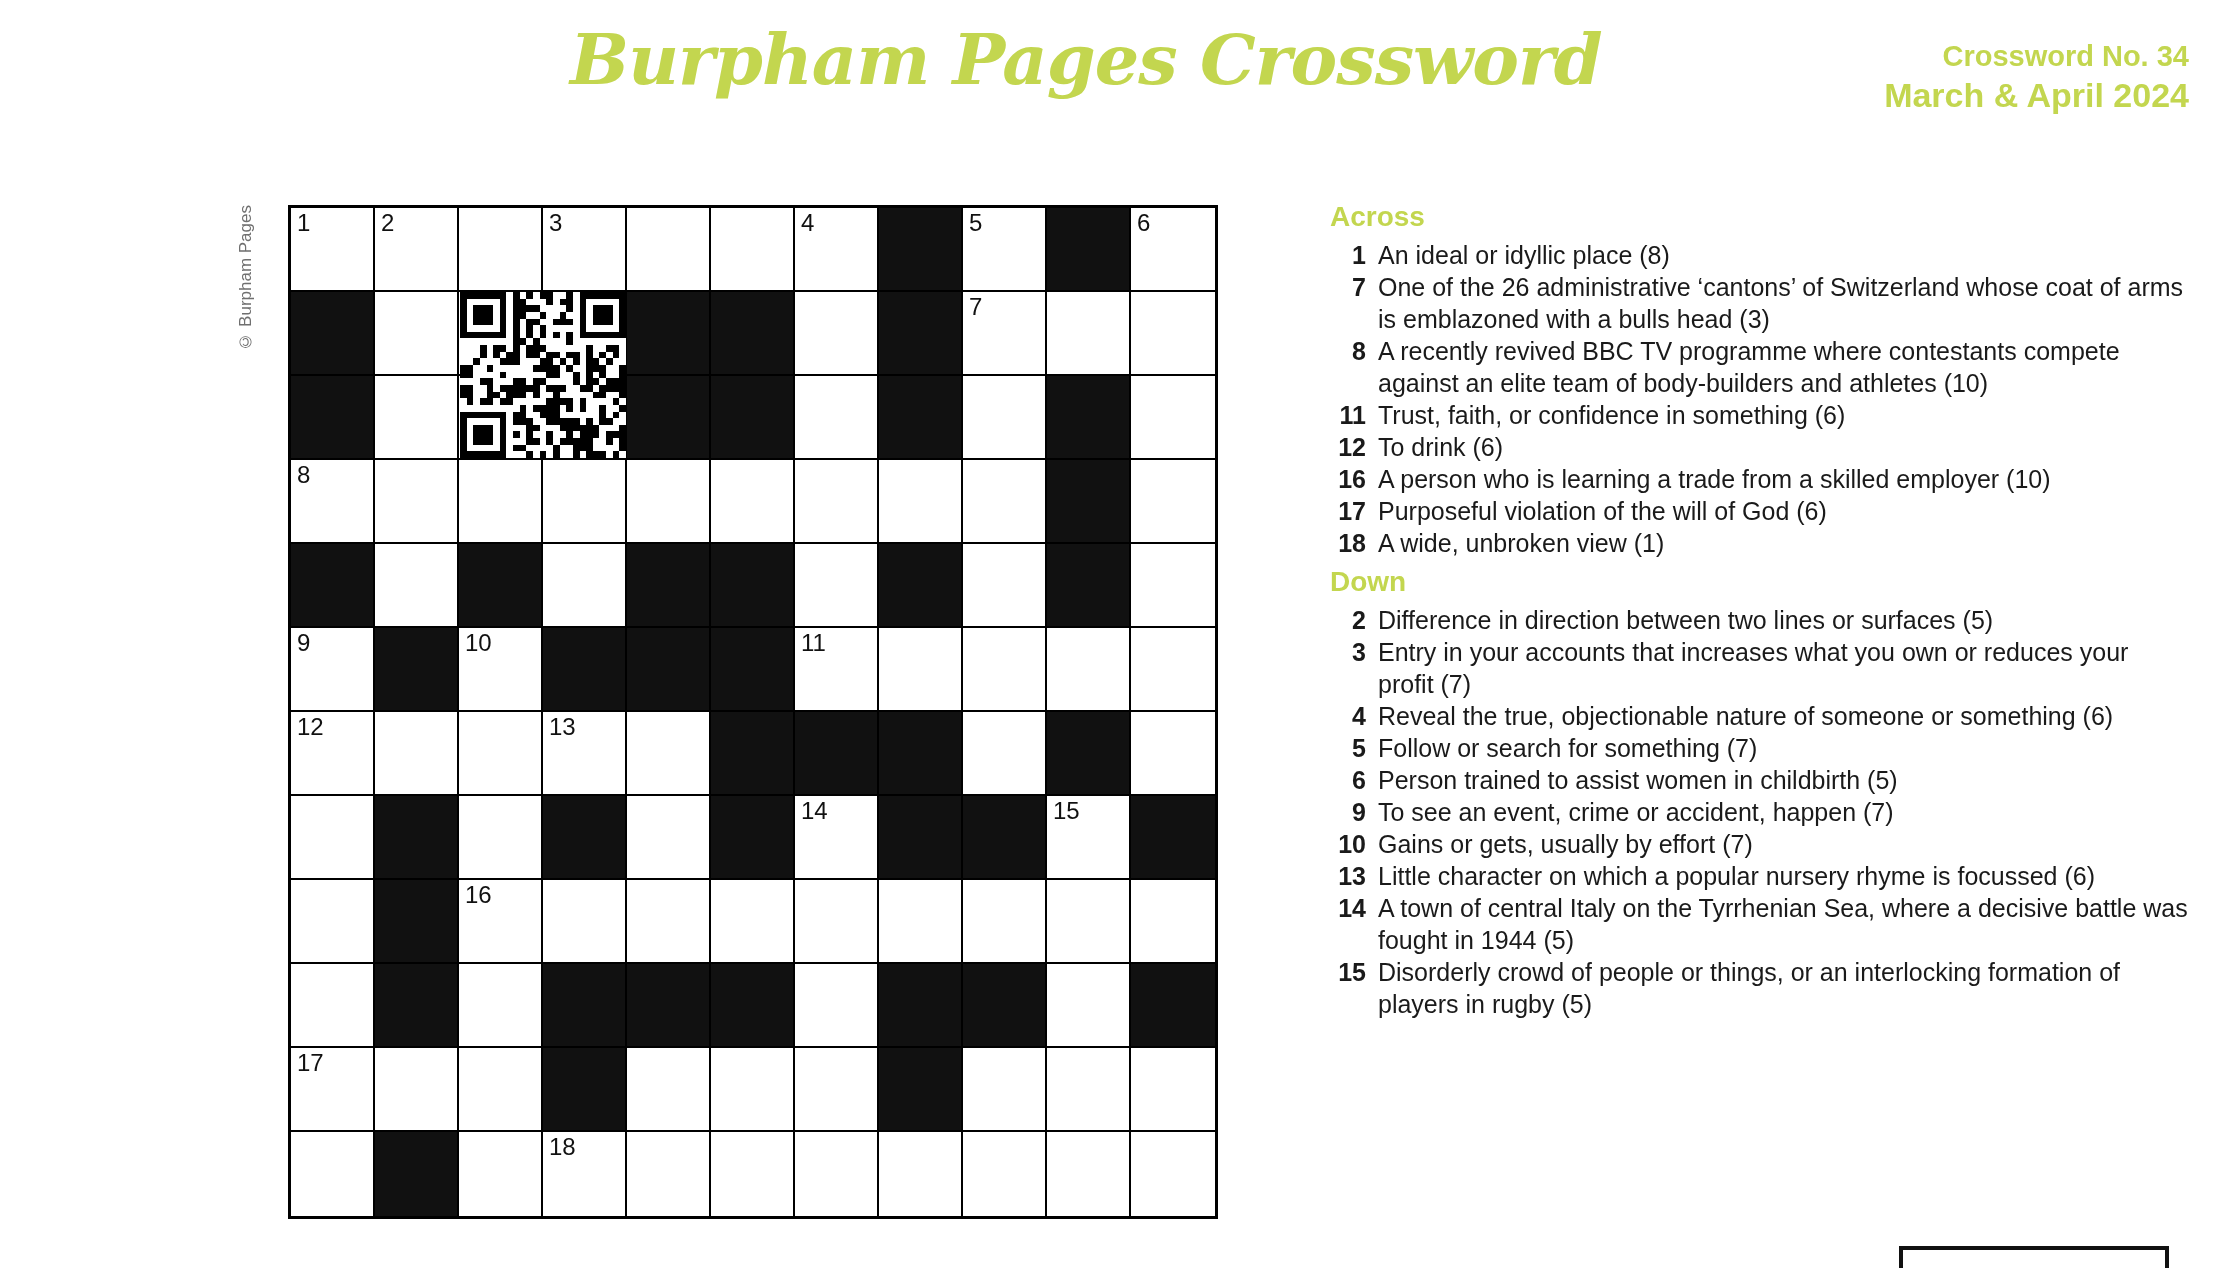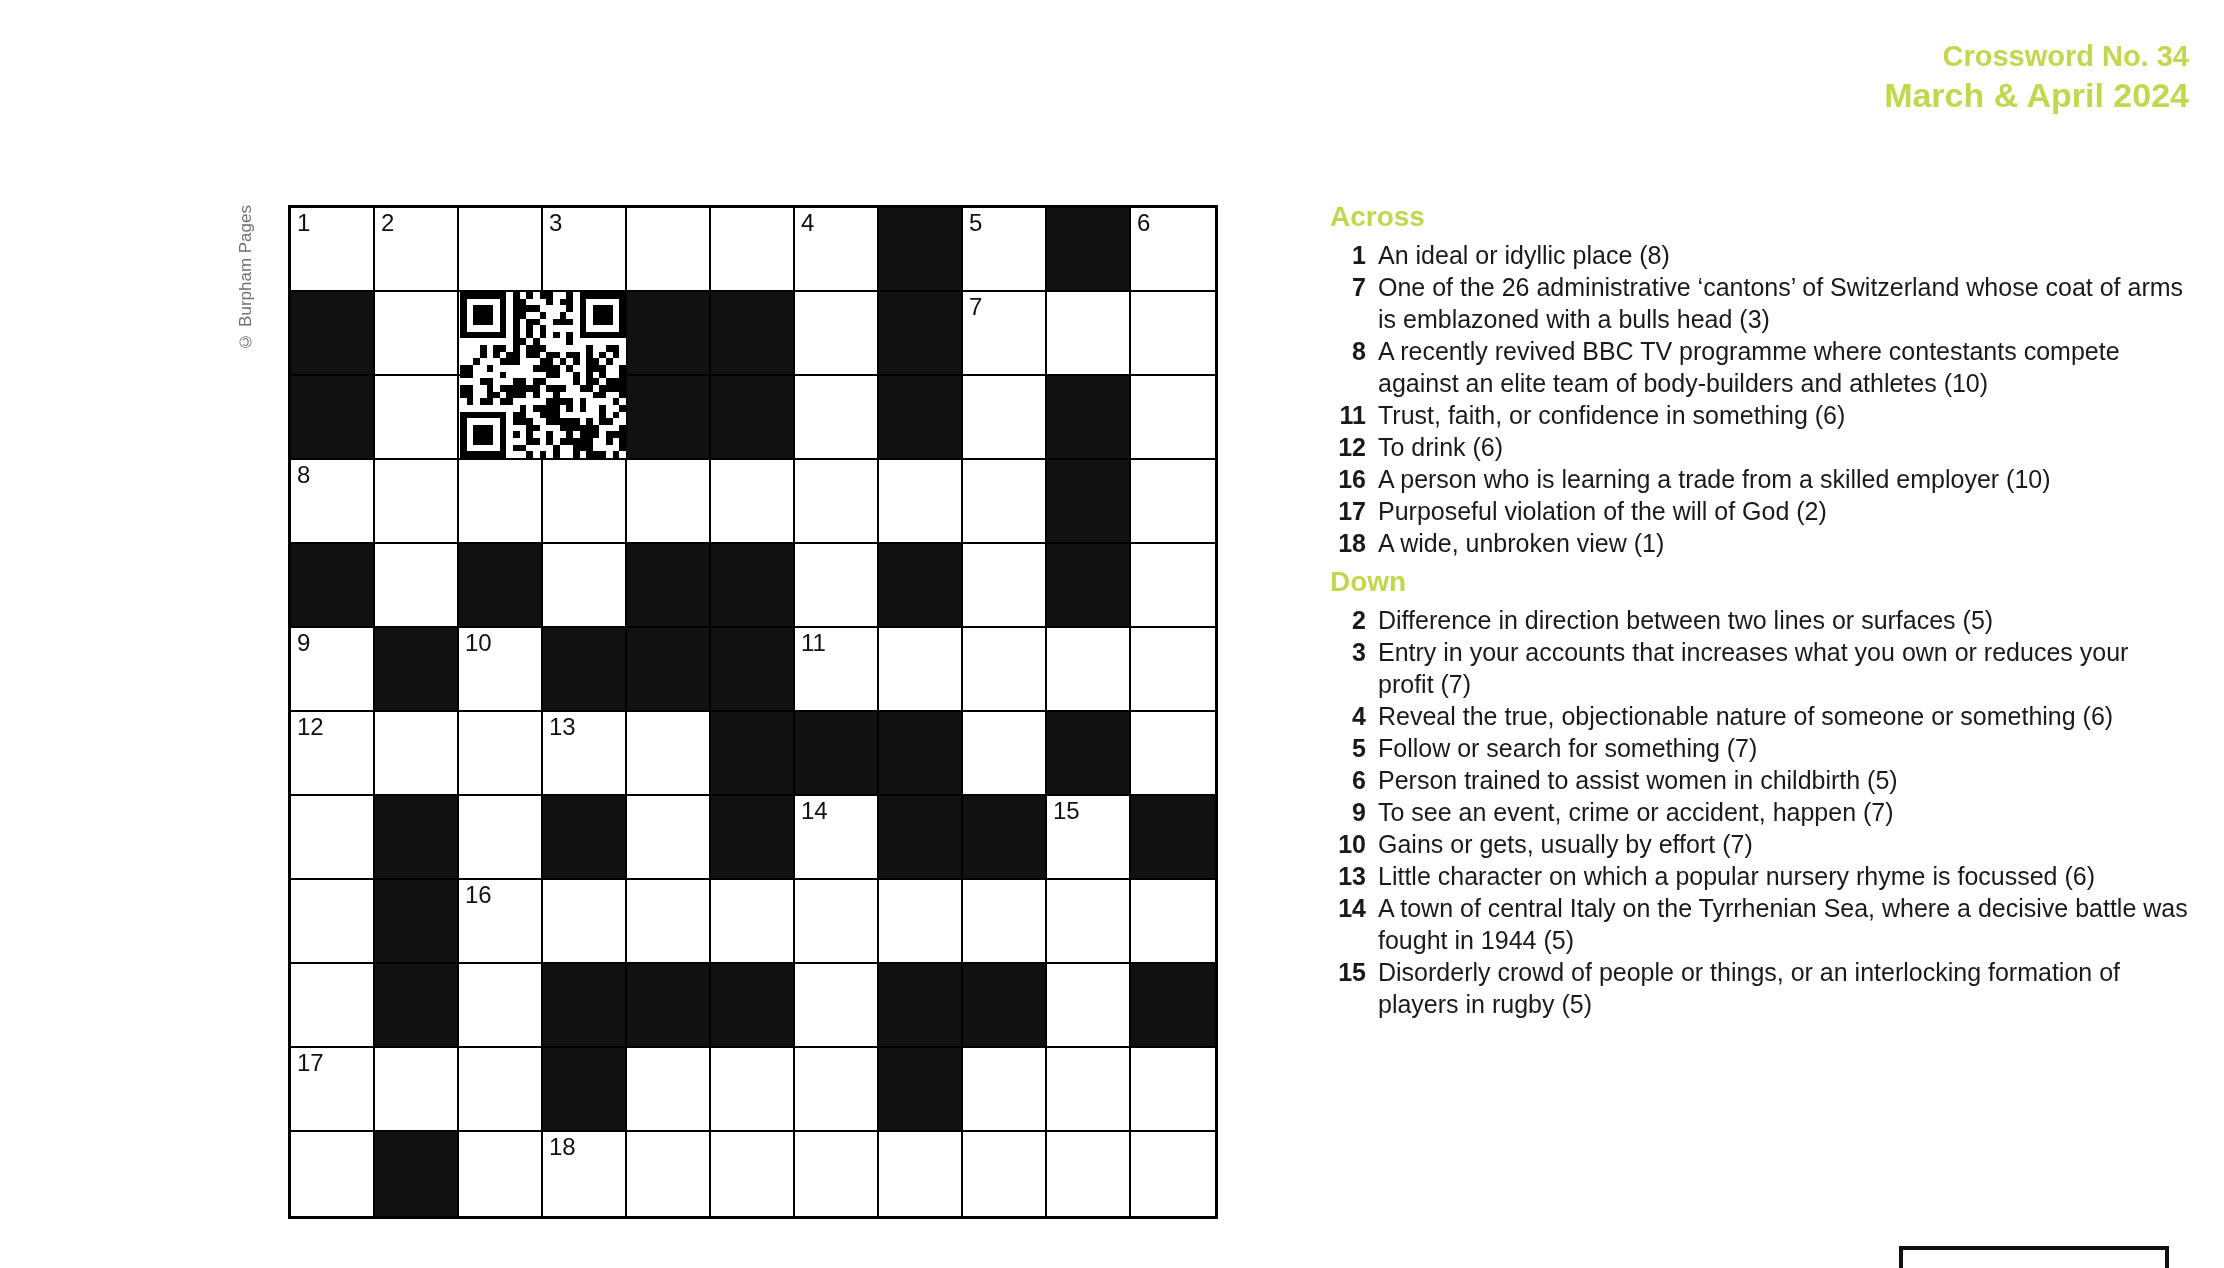--- a/index.html
+++ b/index.html
@@ -154,20 +154,21 @@
     border-left: 4px solid #111;
     border-right: 4px solid #111;
     box-sizing: border-box;
   }
 </style>
 </head>
 <body>
 
 <div class="page">
 
+  <div class="title">Burpham Pages Crossword</div>
 
   <div class="issue-block">
     <div class="issue-no">Crossword No. 34</div>
     <div class="issue-date">March &amp; April 2024</div>
   </div>
 
   <div class="copyright">© Burpham Pages</div>
 
   <div id="grid">
       <div class="grid-row">
@@ -1014,21 +1015,21 @@
         <div class="clue">
           <div class="n">12</div>
           <div class="t">To drink (6)</div>
         </div>
         <div class="clue">
           <div class="n">16</div>
           <div class="t">A person who is learning a trade from a skilled employer (10)</div>
         </div>
         <div class="clue">
           <div class="n">17</div>
-          <div class="t">Purposeful violation of the will of God (2)</div>
+          <div class="t">Purposeful violation of the will of God (6)</div>
         </div>
         <div class="clue">
           <div class="n">18</div>
           <div class="t">A wide, unbroken view (1)</div>
         </div>
       </div>
     <div class="clue-head down">Down</div>
     <div id="down-list">
         <div class="clue">
           <div class="n">2</div>

